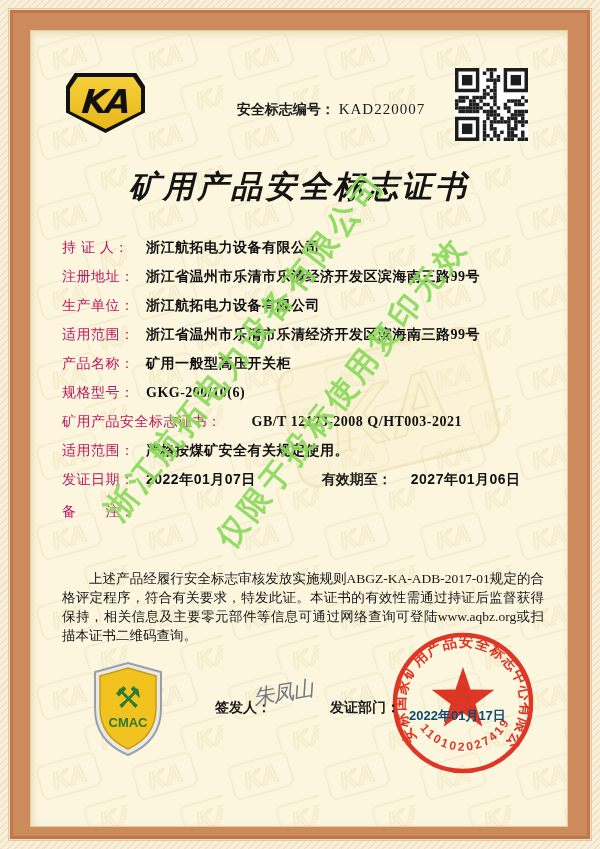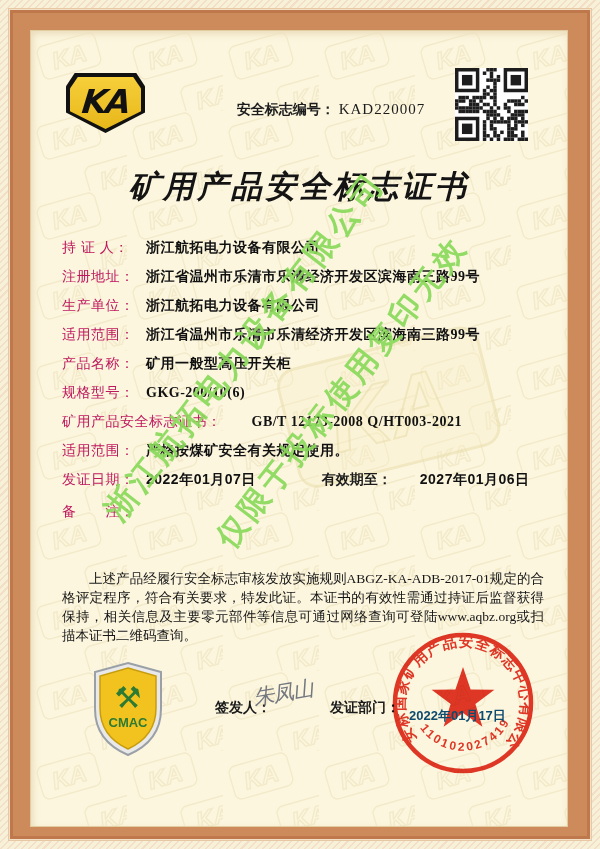--- a/index.html
+++ b/index.html
@@ -39,21 +39,21 @@
   .title{position:absolute;left:0;right:0;top:135px;text-align:center;z-index:2;
     font-size:31px;font-weight:900;letter-spacing:3px;color:#141414;
     font-family:"DejaVu Sans",sans-serif;font-style:italic;}
   
   .fields{position:absolute;left:31px;top:208px;right:20px;z-index:2;}
   .row{display:flex;align-items:baseline;margin-bottom:12px;font-size:14px;line-height:16px;white-space:nowrap;}
   .row .lbl{flex:0 0 84px;font-weight:normal;color:#be185d;letter-spacing:.5px;}
   .row.long .lbl{flex:0 0 auto;margin-right:30px;}
   .row .val{font-weight:bold;color:#111;font-family:"Liberation Serif",serif;letter-spacing:.5px;}
   .row.dates .val{font-family:"Liberation Sans",sans-serif;}
-  .row .lbl2{font-weight:bold;margin-left:66px;margin-right:28px;color:#1b1b1b;}
+  .row .lbl2{font-weight:bold;margin-left:66px;margin-right:19px;color:#1b1b1b;}
   .row.remark{margin-top:16px;}
   
   .statement{position:absolute;left:31px;top:538px;width:482px;z-index:2;
     font-size:13.5px;font-weight:normal;line-height:19px;color:#151515;
     font-family:"Liberation Serif",serif;text-indent:2em;text-align:justify;}
   
   .cmac{position:absolute;left:60px;top:630px;z-index:2;}
   .signer{position:absolute;left:184px;top:668px;font-size:14px;font-weight:bold;color:#1b1b1b;z-index:2;}
   .signature{position:absolute;left:222px;top:648px;z-index:2;color:#5d6270;
     font-family:"Liberation Serif",serif;font-style:italic;font-size:21px;

